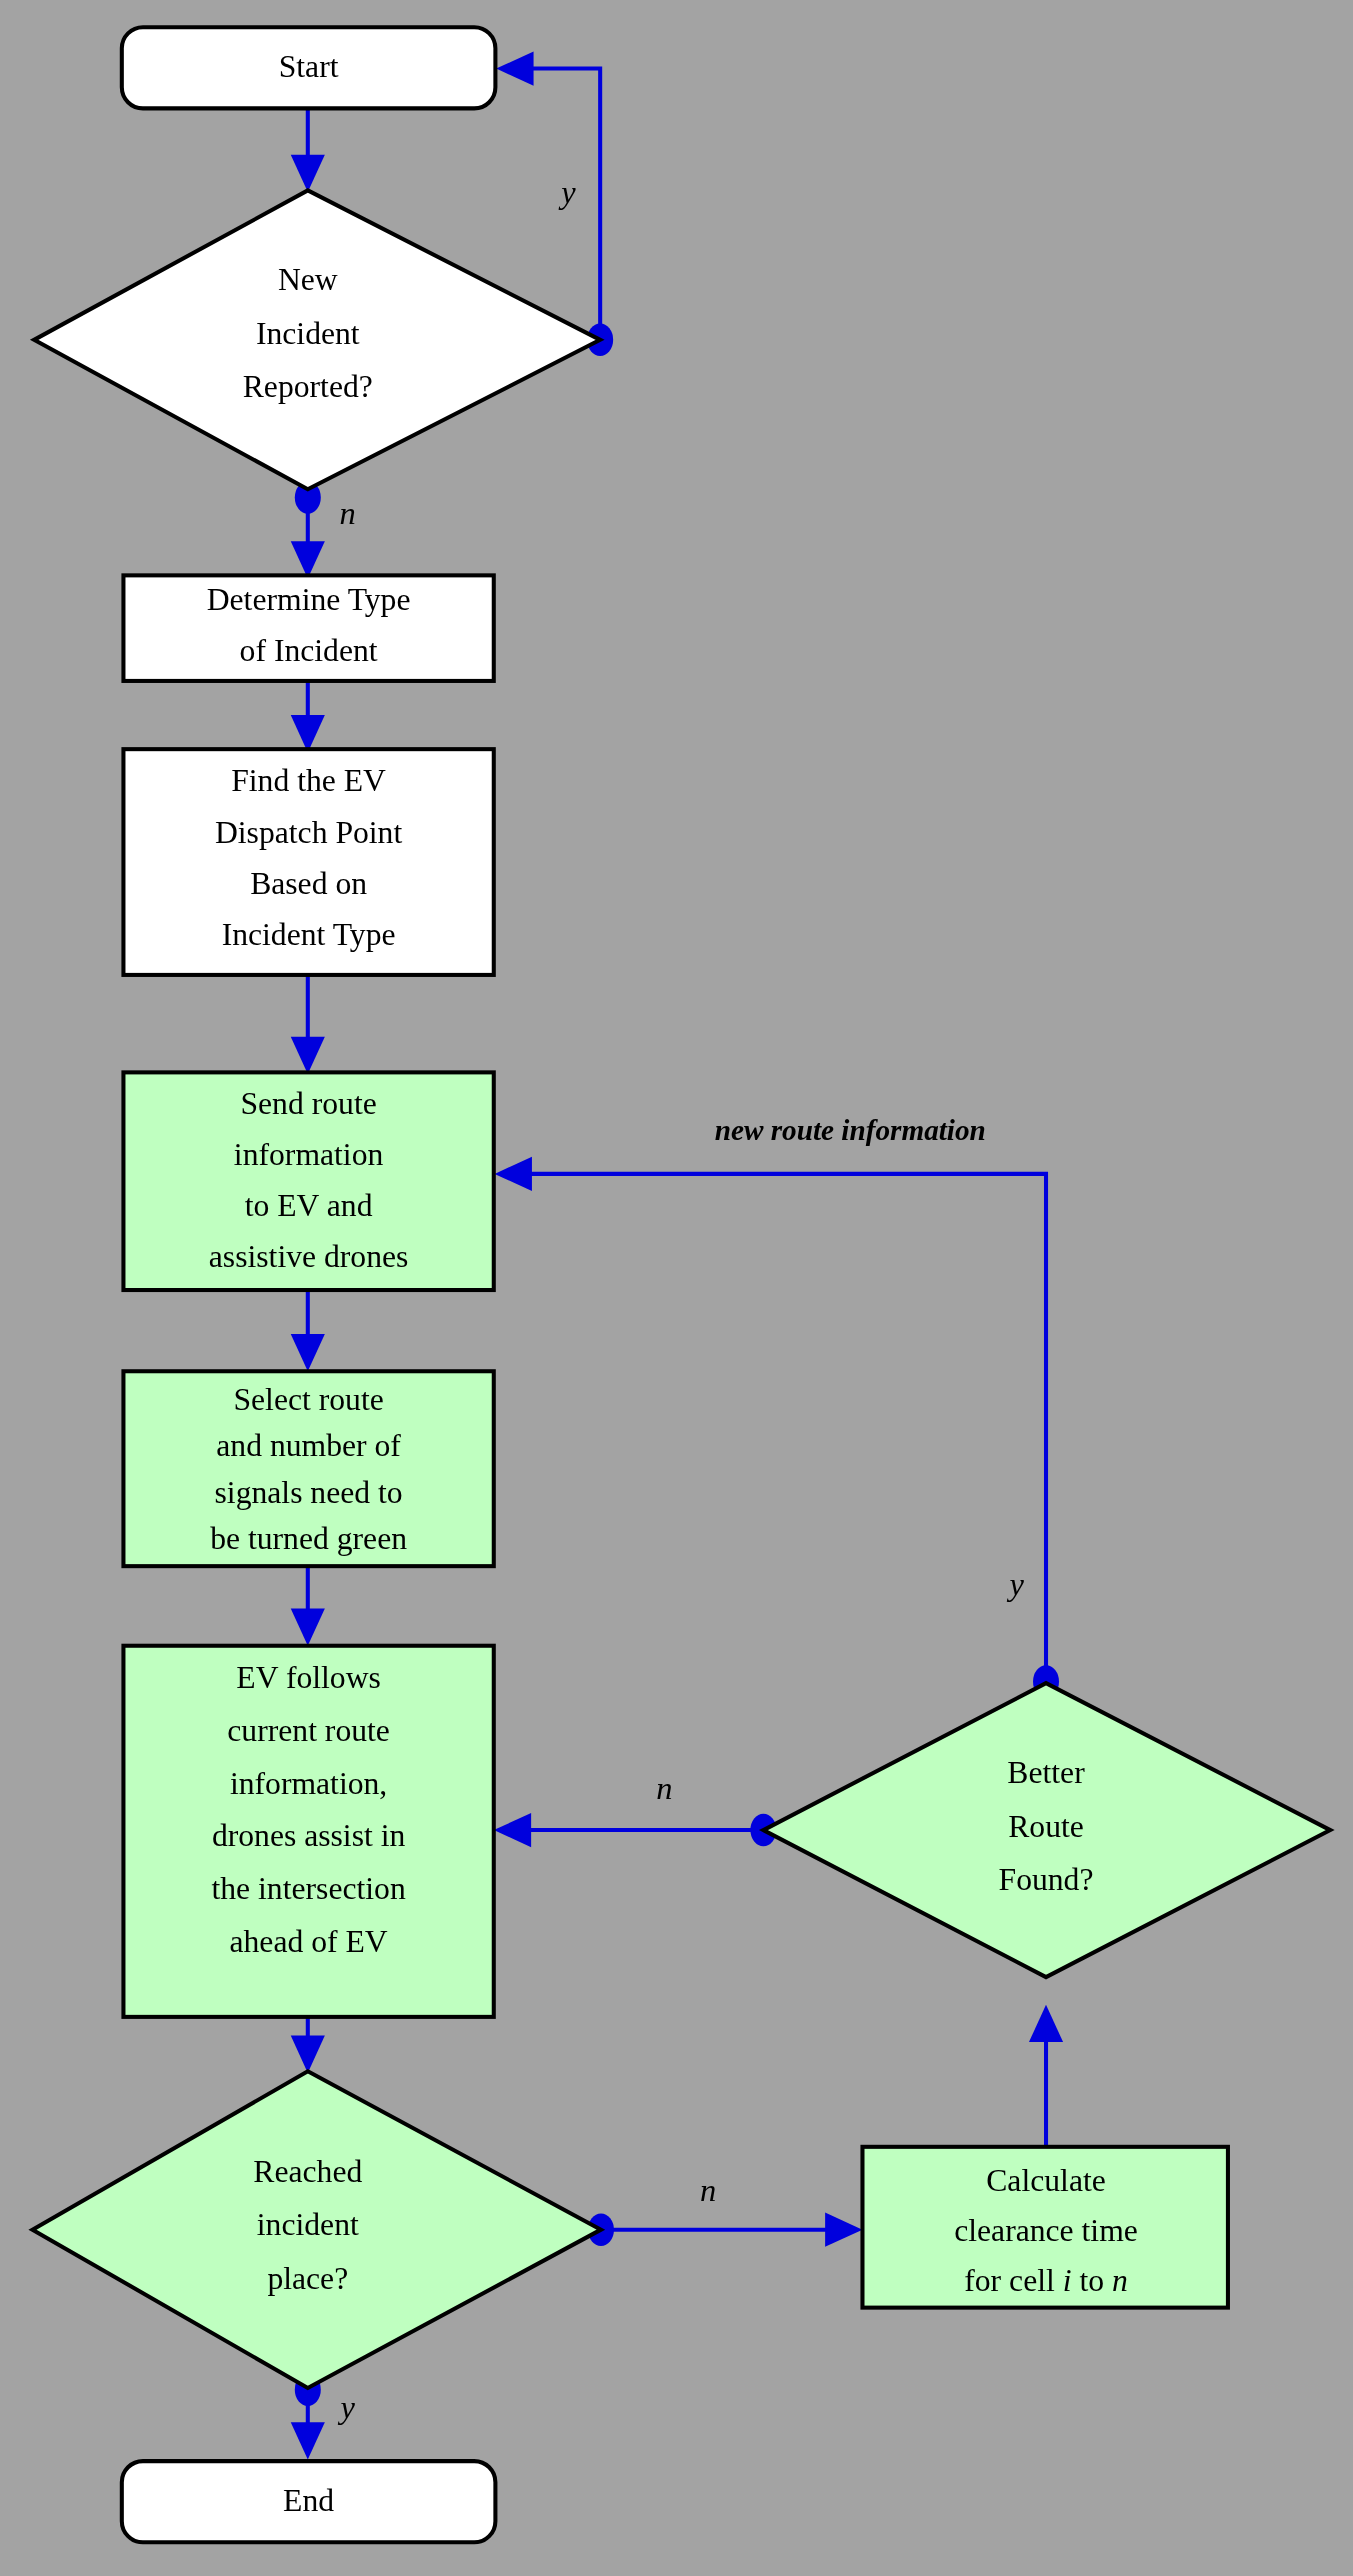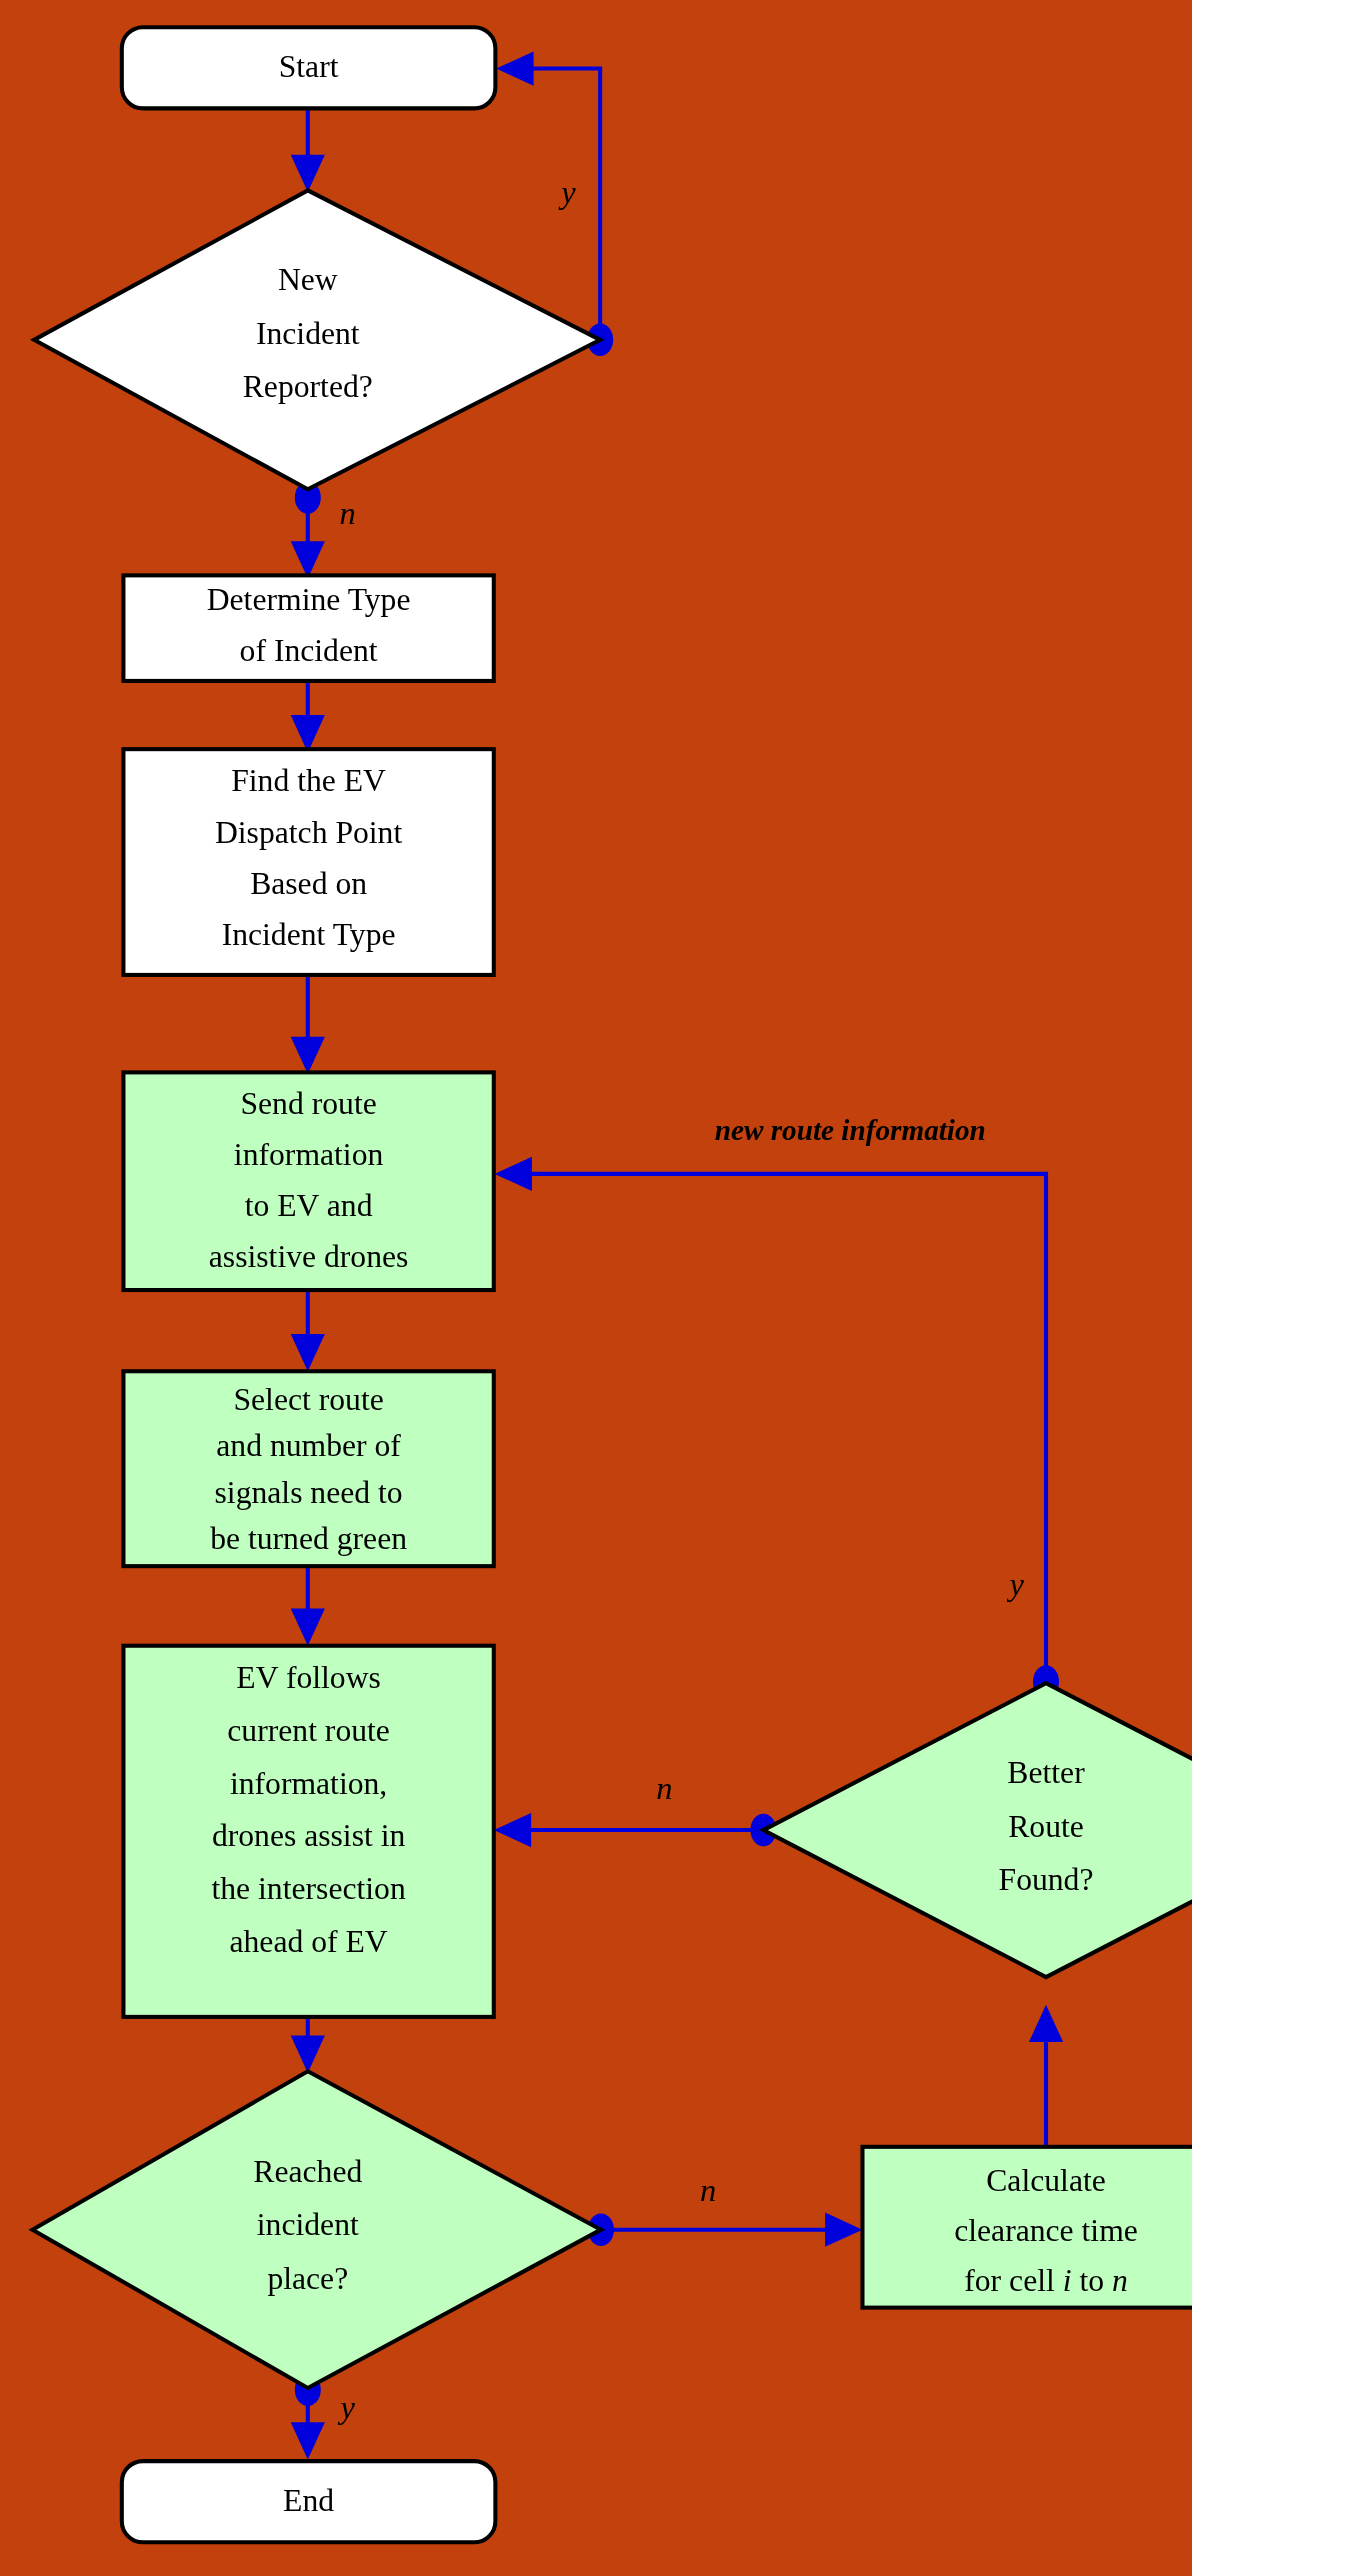--- a/index.html
+++ b/index.html
@@ -2,23 +2,23 @@
 <html style="font-size:13px"><head>
 <meta charset="utf-8">
 <style>
   html, body {
     margin: 0;
     padding: 0;
     background: #ffffff;
   }
   #flowchart-root {
     position: relative;
-    width: 1192px;
+    width: 1353px;
     height: 2576px;
-    background: #c2410c;
+    background: #a3a3a3;
     font-family: "Liberation Serif", "DejaVu Serif", serif;
     overflow: hidden;
   }
   svg.diagram-canvas {
     position: absolute;
     top: 0;
     left: 0;
     width: 1353px;
     height: 2576px;
     display: block;

